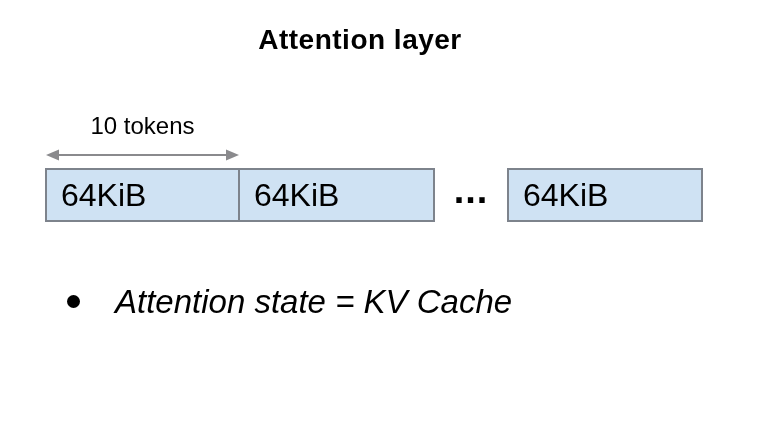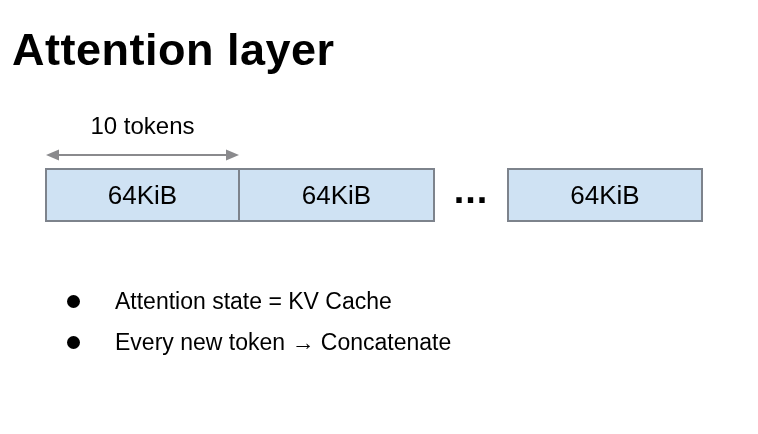--- a/index.html
+++ b/index.html
@@ -12,24 +12,24 @@
     position: relative;
     width: 758px;
     height: 434px;
     background: var(--background, #ffffff);
     overflow: hidden;
     color: var(--text, #000000);
   }
   .slide-title {
     position: absolute;
     top: 24px;
-    left: 12px;
+    left: 0;
     width: 720px;
-    text-align: left;
-    font-size: 45px;
+    text-align: center;
+    font-size: 28px;
     font-weight: bold;
     letter-spacing: 0.5px;
     color: var(--text, #000000);
   }
   .measure-label {
     position: absolute;
     top: 112px;
     left: 45px;
     width: 195px;
     text-align: center;
@@ -46,23 +46,24 @@
   }
   .kv-block {
     position: absolute;
     top: 168px;
     height: 54px;
     box-sizing: border-box;
     background: var(--block-fill, #cfe2f3);
     border: 2px solid var(--block-border, #7d838c);
     display: flex;
     align-items: center;
-    justify-content: center;
-    font-size: 26px;
+    justify-content: flex-start;
+    font-size: 32px;
     color: var(--text, #000000);
+    padding-left: 14px;
   }
   .kv-block.b1 { left: 45px;  width: 195px; }
   .kv-block.b2 { left: 238px; width: 197px; }
   .kv-block.b3 { left: 507px; width: 196px; }
   .ellipsis {
     position: absolute;
     top: 168px;
     left: 435px;
     width: 72px;
     height: 54px;
@@ -79,24 +80,25 @@
   .bullet-list {
     position: absolute;
     top: 281px;
     left: 115px;
     margin: 0;
     padding: 0;
     list-style: none;
   }
   .bullet-list li {
     position: relative;
-    font-size: 23px;
+    font-size: 33px;
     line-height: 41px;
     white-space: nowrap;
     color: var(--text, #000000);
+    font-style: italic;
   }
   .bullet-dot {
     position: absolute;
     left: -48px;
     top: 14px;
     width: 13px;
     height: 13px;
     border-radius: 50%;
     background: var(--text, #000000);
   }
@@ -130,19 +132,15 @@
 
   <div class="kv-block b3">
     <span>64KiB</span>
   </div>
 
   <ul class="bullet-list">
     <li>
       <span class="bullet-dot"></span>
       <span>Attention state = KV Cache</span>
     </li>
-    <li>
-      <span class="bullet-dot"></span>
-      <span>Every new token → Concatenate</span>
-    </li>
   </ul>
 
 </div>
 
 </body></html>

